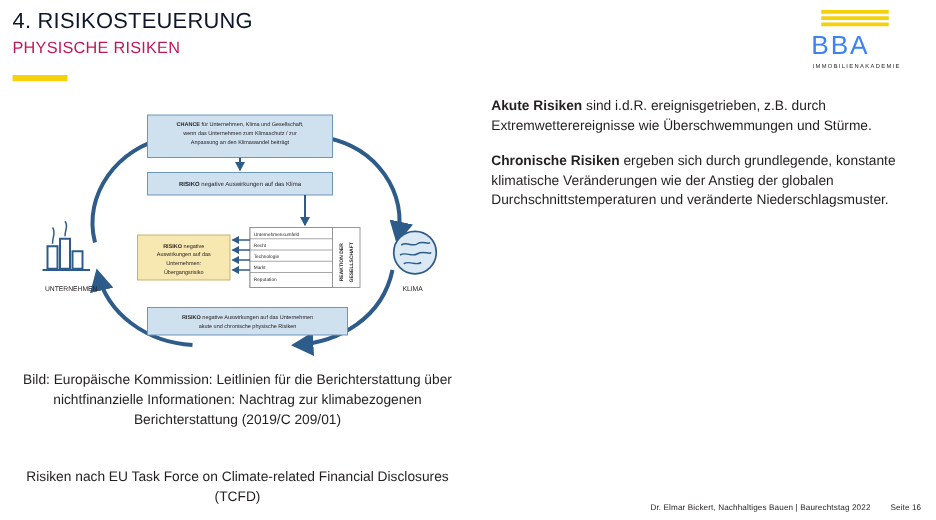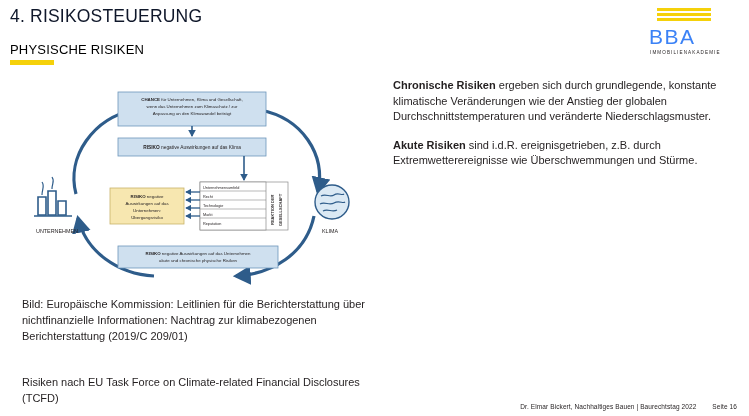--- a/index.html
+++ b/index.html
@@ -23,23 +23,22 @@
     top: 6px;
     font-size: 17.5px;
     letter-spacing: 0.2px;
     color: #0f172a;
   }
   .slide-subtitle {
     position: absolute;
     left: 10px;
     top: 30px;
     font-size: 13px;
-    color: #000000;
+    color: #be185d;
     letter-spacing: 0.2px;
-    margin-top: 12px;
   }
   .title-rule {
     position: absolute;
     left: 10px;
     top: 60px;
     width: 44px;
     height: 5px;
     background: #f5d10a;
   }
 
@@ -97,26 +96,27 @@
     left: 14px;
     top: 76px;
     width: 358px;
     height: 212px;
   }
   .figure svg { display: block; }
 
   
   .caption {
     position: absolute;
-    left: 22px;
+    left: 10px;
     top: 297px;
     width: 360px;
     font-size: 11px;
     line-height: 1.45;
     color: #231f20;
+    text-align: center;
   }
   .caption p { margin: 0; }
   .caption p.second { margin-top: 30px; }
 
   
   .footer {
     position: absolute;
     right: 12px;
     bottom: 6px;
     font-size: 6.5px;
@@ -137,24 +137,24 @@
     <div></div>
       <div></div>
       <div></div>
   </div>
   <div class="logo-name">BBA</div>
   <div class="logo-sub">IMMOBILIENAKADEMIE</div>
 </div>
 
 <div class="right-col">
   <p>
-    <b>Chronische Risiken</b><span> ergeben sich durch grundlegende, konstante klimatische Veränderungen wie der Anstieg der globalen Durchschnittstemperaturen und veränderte Niederschlagsmuster.</span>
+    <b>Akute Risiken</b><span> sind i.d.R. ereignisgetrieben, z.B. durch Extremwetterereignisse wie Überschwemmungen und Stürme.</span>
   </p>
   <p>
-    <b>Akute Risiken</b><span> sind i.d.R. ereignisgetrieben, z.B. durch Extremwetterereignisse wie Überschwemmungen und Stürme.</span>
+    <b>Chronische Risiken</b><span> ergeben sich durch grundlegende, konstante klimatische Veränderungen wie der Anstieg der globalen Durchschnittstemperaturen und veränderte Niederschlagsmuster.</span>
   </p>
 </div>
 
 <div class="figure">
 <svg width="358" height="212" viewBox="0 0 358 212" xmlns="http://www.w3.org/2000/svg">
   <defs>
     <marker id="ah" markerWidth="6" markerHeight="6" refX="4.6" refY="3" orient="auto">
       <path d="M0,0 L5.6,3 L0,6 z" fill="#2e5c8a"></path>
     </marker>
     <marker id="ahs" markerWidth="5" markerHeight="5" refX="4" refY="2.5" orient="auto">

